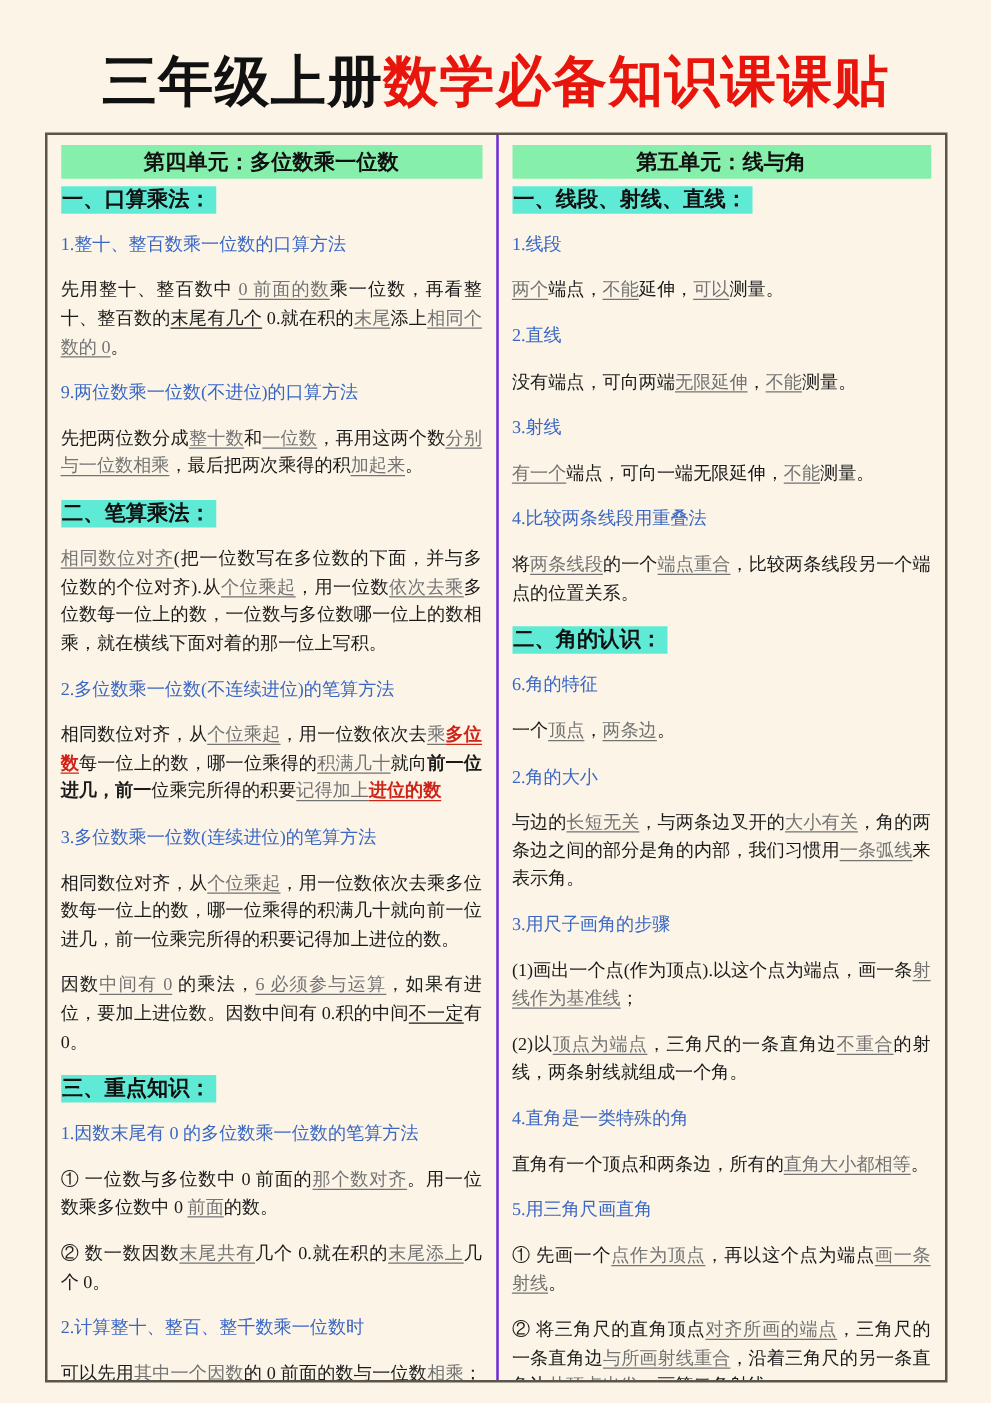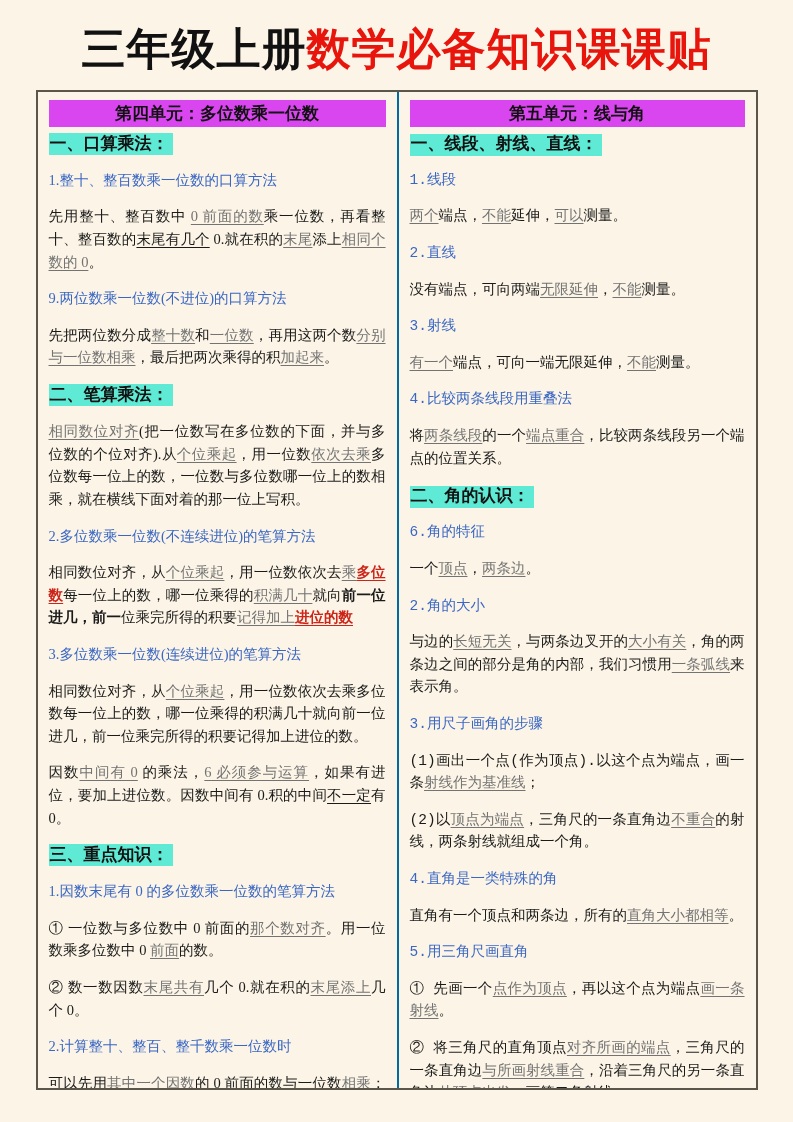--- a/index.html
+++ b/index.html
@@ -4,44 +4,44 @@
 <style>
   * { margin:0; padding:0; box-sizing:border-box; }
   html,body { width:793px; height:1122px; }
   body {
     background:#fcf5e7;
     font-family:"Liberation Serif","DejaVu Serif",serif;
     overflow:hidden;
   }
   .page-title {
     text-align:center;
-    padding-top:24px;
+    padding-top:40px;
     font-size:44px;
     font-weight:bold;
     letter-spacing:1px;
     color:#111;
     line-height:1.2;
   }
   .t-red { color:#e8150d; }
   .sheet {
     width:722px;
     height:1000px;
     margin:13px auto 0;
     border:2px solid #5a564c;
     display:flex;
     background:#fcf5e7;
   }
   .col {
     flex:1 1 50%;
     padding:7px 11px 6px;
     overflow:hidden;
   }
-  .col + .col { border-left:2px solid #0369a1;font-family:Liberation Mono, monospace; }
+  .col + .col { border-left:2px solid #6d28d9; }
   .col-header {
-    background:#d946ef;
+    background:#86efac;
     text-align:center;
     font-weight:bold;
     font-size:17px;
     color:#111;
     padding:2px 0;
     margin:1px 0 5px;
   }
   .section-heading {
     font-size:17px;
     font-weight:bold;

